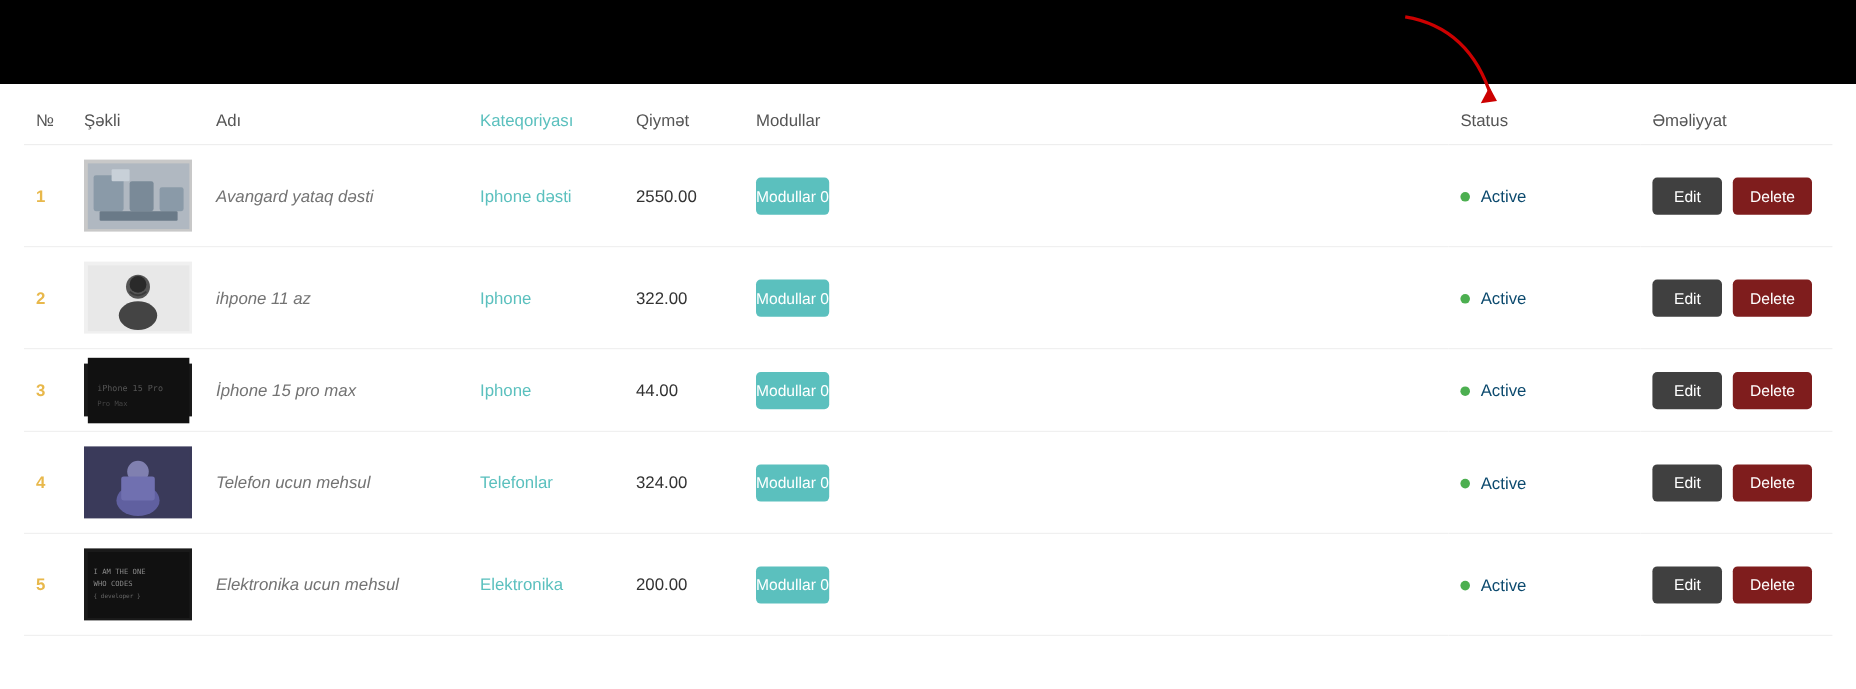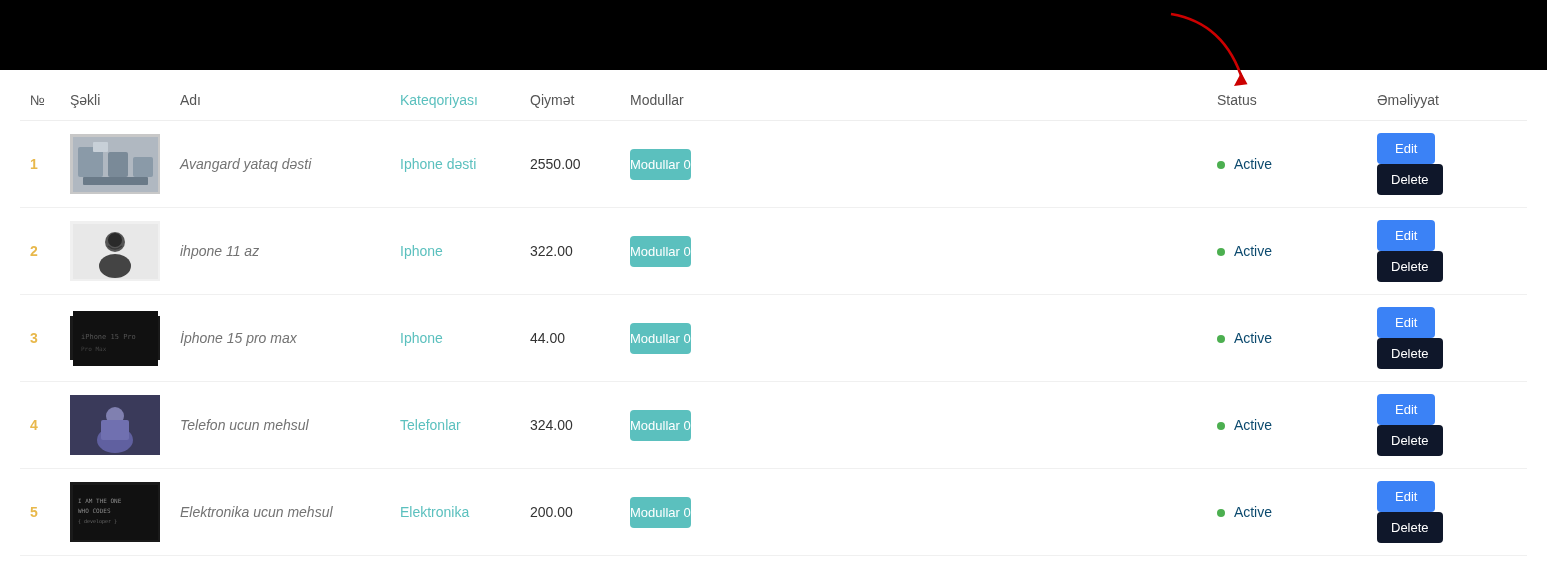--- a/index.html
+++ b/index.html
@@ -147,32 +147,32 @@
     .status-text {
       color: #0c4a6e;
       vertical-align: middle;
     }
 
     .action-cell {
       width: 160px;
     }
 
     .btn-edit {
-      background: #3b82f6;
+      background: #404040;
       color: #fff;
       border: none;
       border-radius: 4px;
       padding: 8px 18px;
       cursor: pointer;
       font-size: 13px;
-      margin-right: 17px;
+      margin-right: 5px;
     }
 
     .btn-delete {
-      background: #0f172a;
+      background: #7f1d1d;
       color: #fff;
       border: none;
       border-radius: 4px;
       padding: 8px 14px;
       cursor: pointer;
       font-size: 13px;
     }
   </style>
 </head>
 <body>

